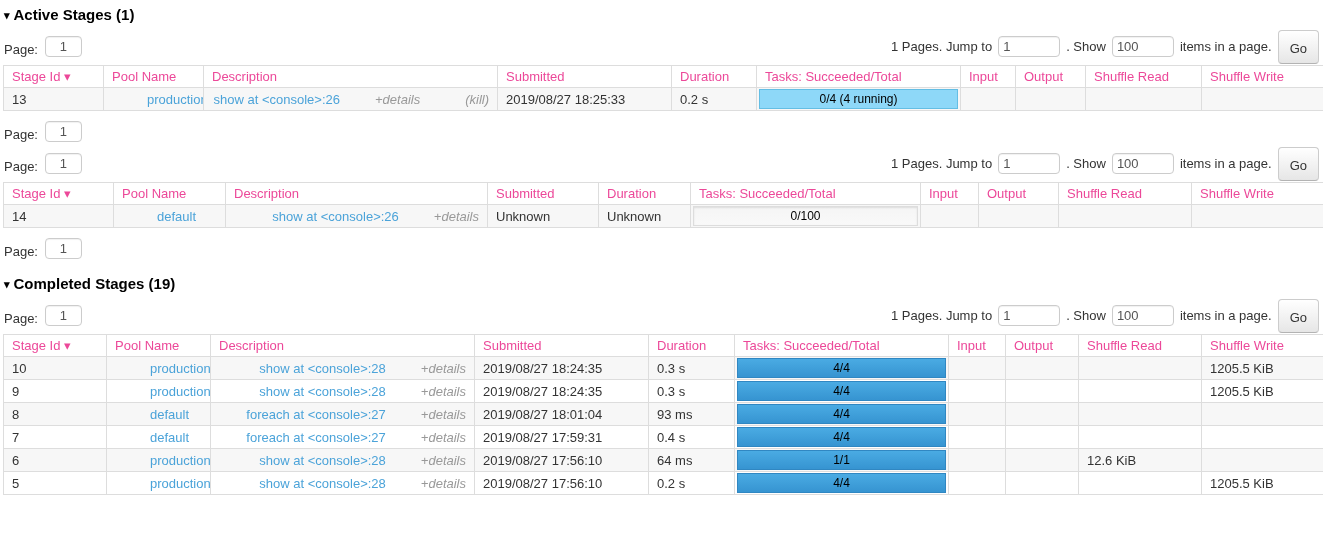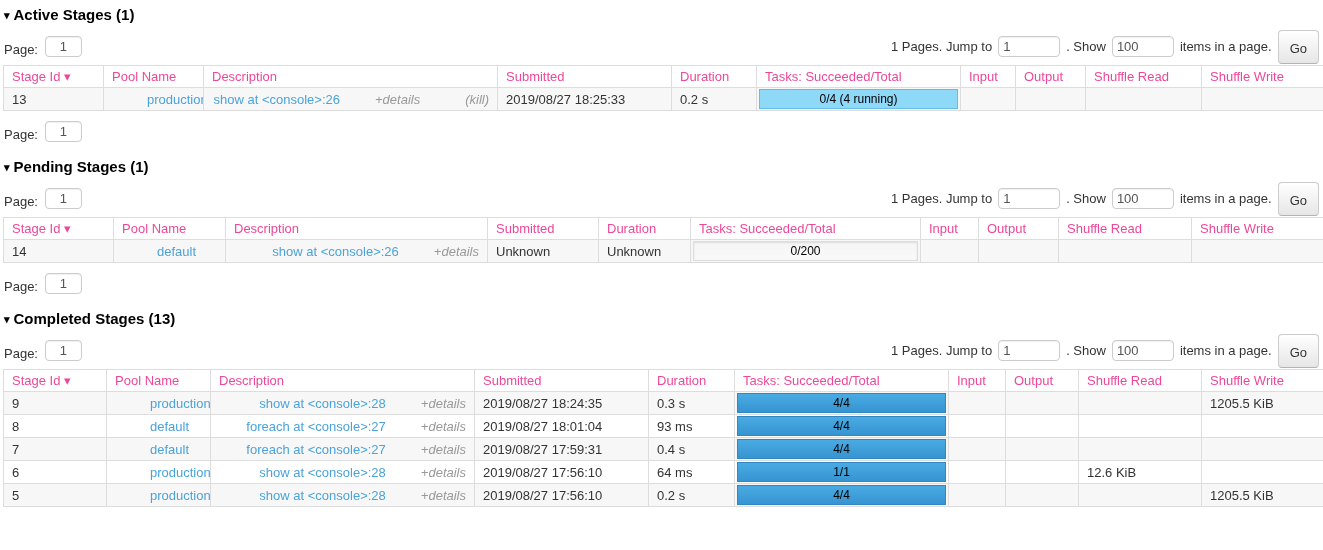--- a/index.html
+++ b/index.html
@@ -137,23 +137,20 @@
       </tbody>
   </table>
 
   <div class="pager-row">
     <div class="pager-left">
       <span>Page:</span>
       <input class="pg page-input" value="1" style="">
     </div>
   </div>
 
-  <div class="section-title">
-    <span class="collapse-arrow">▾</span><span>Pending Stages (1)</span>
-  </div>
 
   <div class="pager-row">
     <div class="pager-left">
       <span>Page:</span>
       <input class="pg page-input" value="1" style="">
     </div>
     <div class="pager-right">
       <span>1 Pages. Jump to</span>
       <input class="pg jump-input" value="1" style="">
       <span>. Show</span>
@@ -198,39 +195,39 @@
           <td><a>default</a></td>
           <td>
             <div class="desc-flex">
               <a>show at &lt;console&gt;:26</a>
               <a class="muted-link">+details</a>
             </div>
           </td>
           <td>Unknown</td>
           <td>Unknown</td>
           <td class="tasks-cell">
-            <div class="pbar" data-kind="empty"><span>0/200</span></div>
+            <div class="pbar" data-kind="empty"><span>0/100</span></div>
           </td>
           <td></td>
           <td></td>
           <td></td>
           <td></td>
         </tr>
       </tbody>
   </table>
 
   <div class="pager-row">
     <div class="pager-left">
       <span>Page:</span>
       <input class="pg page-input" value="1" style="">
     </div>
   </div>
 
   <div class="section-title">
-    <span class="collapse-arrow">▾</span><span>Completed Stages (13)</span>
+    <span class="collapse-arrow">▾</span><span>Completed Stages (19)</span>
   </div>
 
   <div class="pager-row">
     <div class="pager-left">
       <span>Page:</span>
       <input class="pg page-input" value="1" style="">
     </div>
     <div class="pager-right">
       <span>1 Pages. Jump to</span>
       <input class="pg jump-input" value="1" style="">
@@ -266,42 +263,61 @@
           <th>Input</th>
           <th>Output</th>
           <th>Shuffle Read</th>
           <th>Shuffle Write</th>
         </tr>
     </thead>
     <tbody>
 
 
 
-
-        <tr>
-          <td>9</td>
+        <tr>
+          <td>10</td>
           <td><a>production</a></td>
           <td>
             <div class="desc-flex">
               <a>show at &lt;console&gt;:28</a>
               <a class="muted-link">+details</a>
             </div>
           </td>
           <td>2019/08/27 18:24:35</td>
           <td>0.3 s</td>
           <td class="tasks-cell">
             <div class="pbar" data-kind="done"><span>4/4</span></div>
           </td>
           <td></td>
           <td></td>
           <td></td>
           <td>1205.5 KiB</td>
         </tr>
 
         <tr>
+          <td>9</td>
+          <td><a>production</a></td>
+          <td>
+            <div class="desc-flex">
+              <a>show at &lt;console&gt;:28</a>
+              <a class="muted-link">+details</a>
+            </div>
+          </td>
+          <td>2019/08/27 18:24:35</td>
+          <td>0.3 s</td>
+          <td class="tasks-cell">
+            <div class="pbar" data-kind="done"><span>4/4</span></div>
+          </td>
+          <td></td>
+          <td></td>
+          <td></td>
+          <td>1205.5 KiB</td>
+        </tr>
+
+        <tr>
           <td>8</td>
           <td><a>default</a></td>
           <td>
             <div class="desc-flex">
               <a>foreach at &lt;console&gt;:27</a>
               <a class="muted-link">+details</a>
             </div>
           </td>
           <td>2019/08/27 18:01:04</td>
           <td>93 ms</td>

